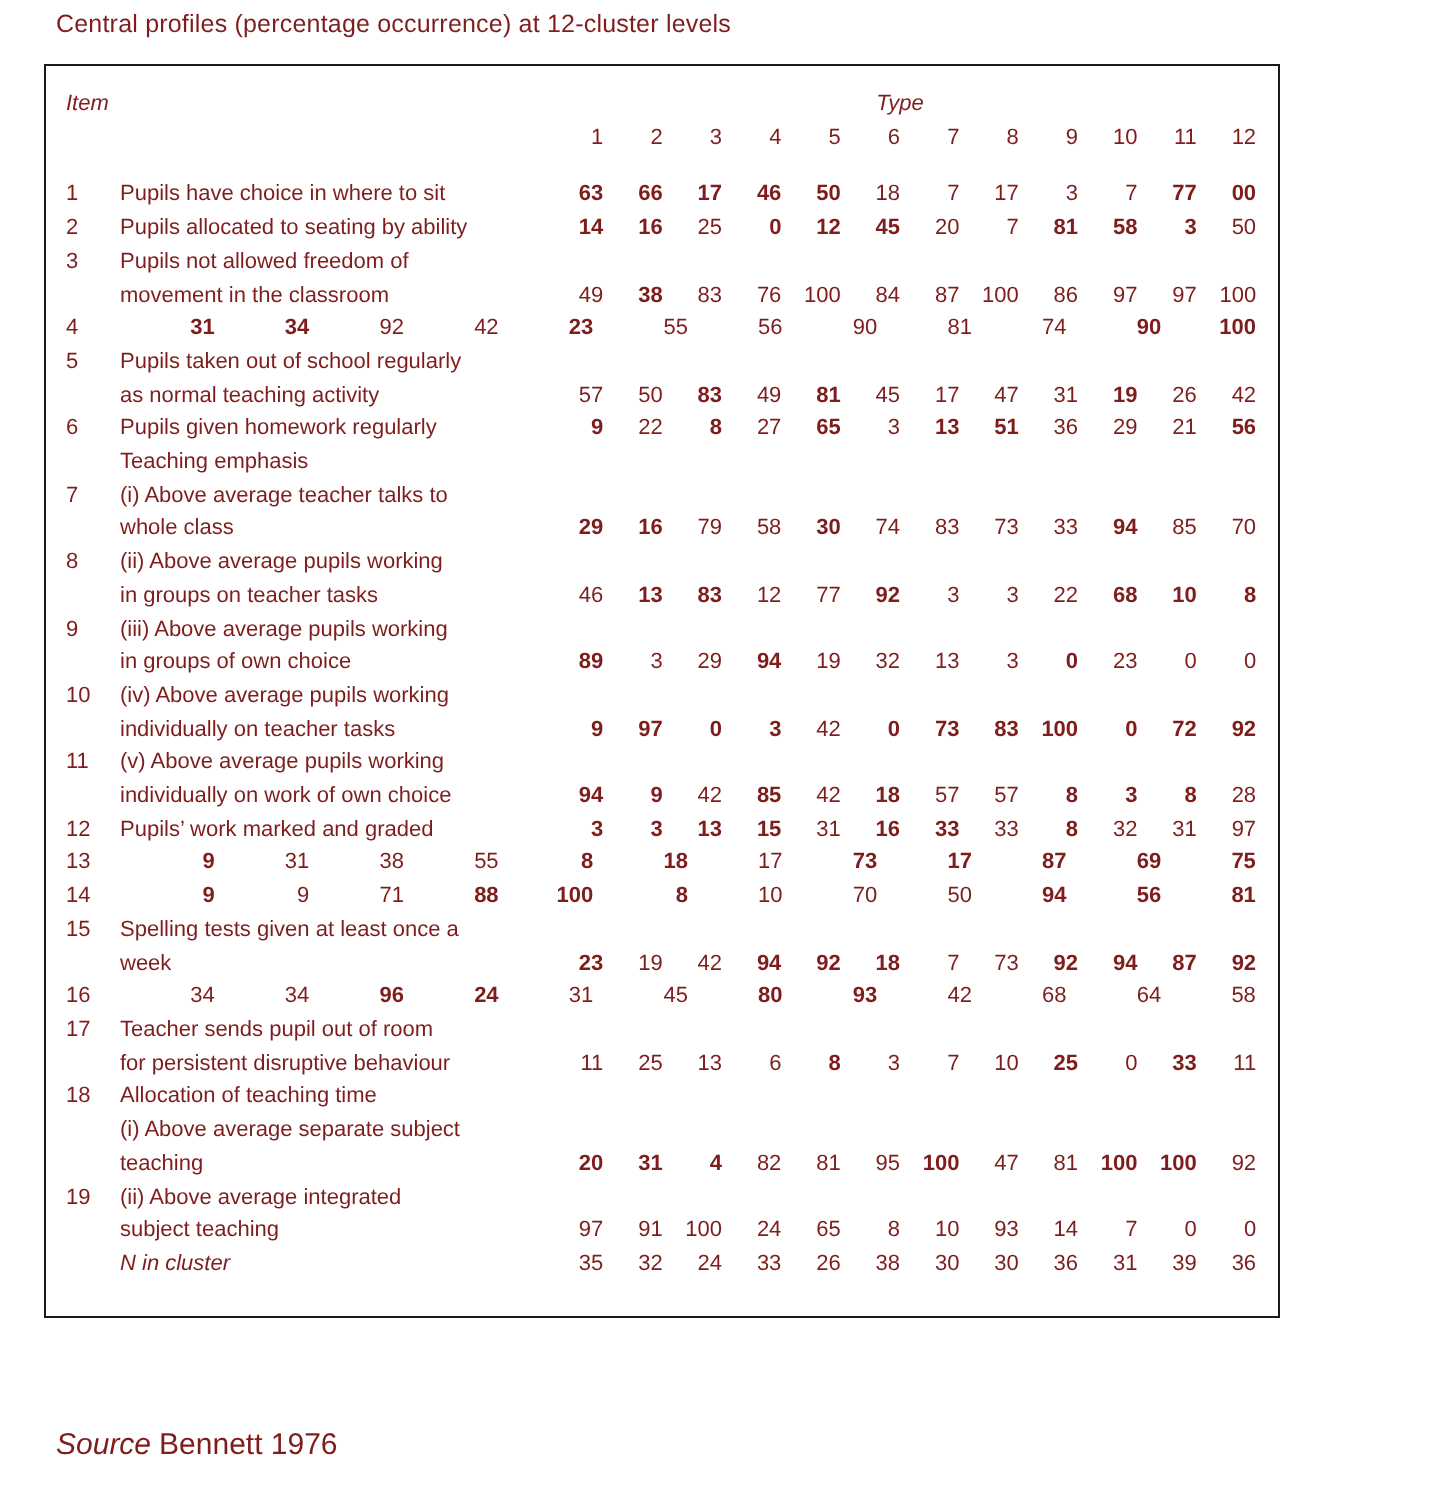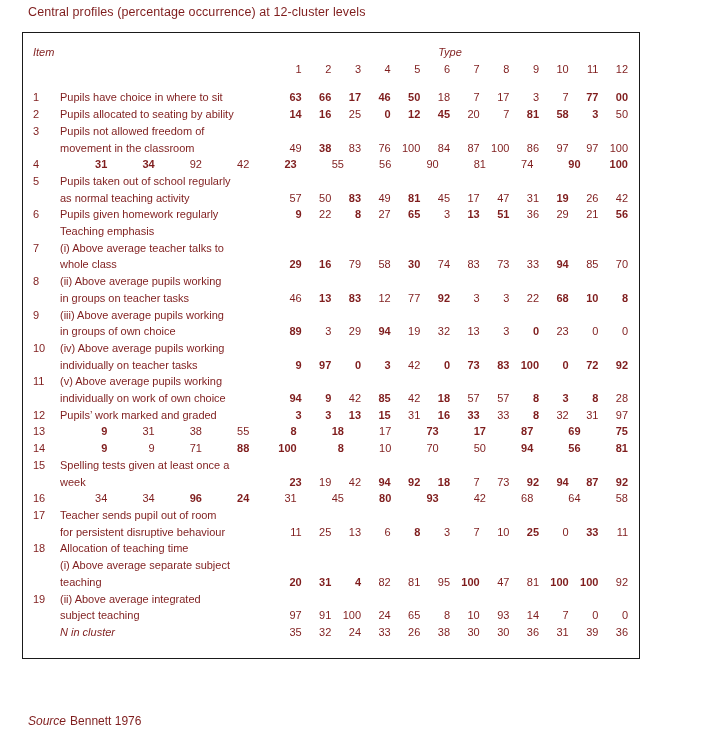--- a/index.html
+++ b/index.html
@@ -31,21 +31,21 @@
   .val.b{font-weight:700;}
   .it{font-style:italic;}
   .head{margin-bottom:0;}
   .head-left{width:239px;flex:none;align-self:flex-start;}
   .head-vals{flex:1;display:flex;flex-direction:column;padding-right:7px;}
   .type-line{text-align:center;font-style:italic;}
   .nums-line{display:flex;}
   .head-gap{height:12px;}
   .source{
     position:absolute;left:28px;top:714px;
-    font-size:12px;
+    font-size:15px;
   }
   .source .lbl{font-style:italic;margin-right:4px;}
 </style>
 </head>
 <body>
 
 <div class="page">
 
   <div class="title">Central profiles (percentage occurrence) at 12-cluster levels</div>
 

